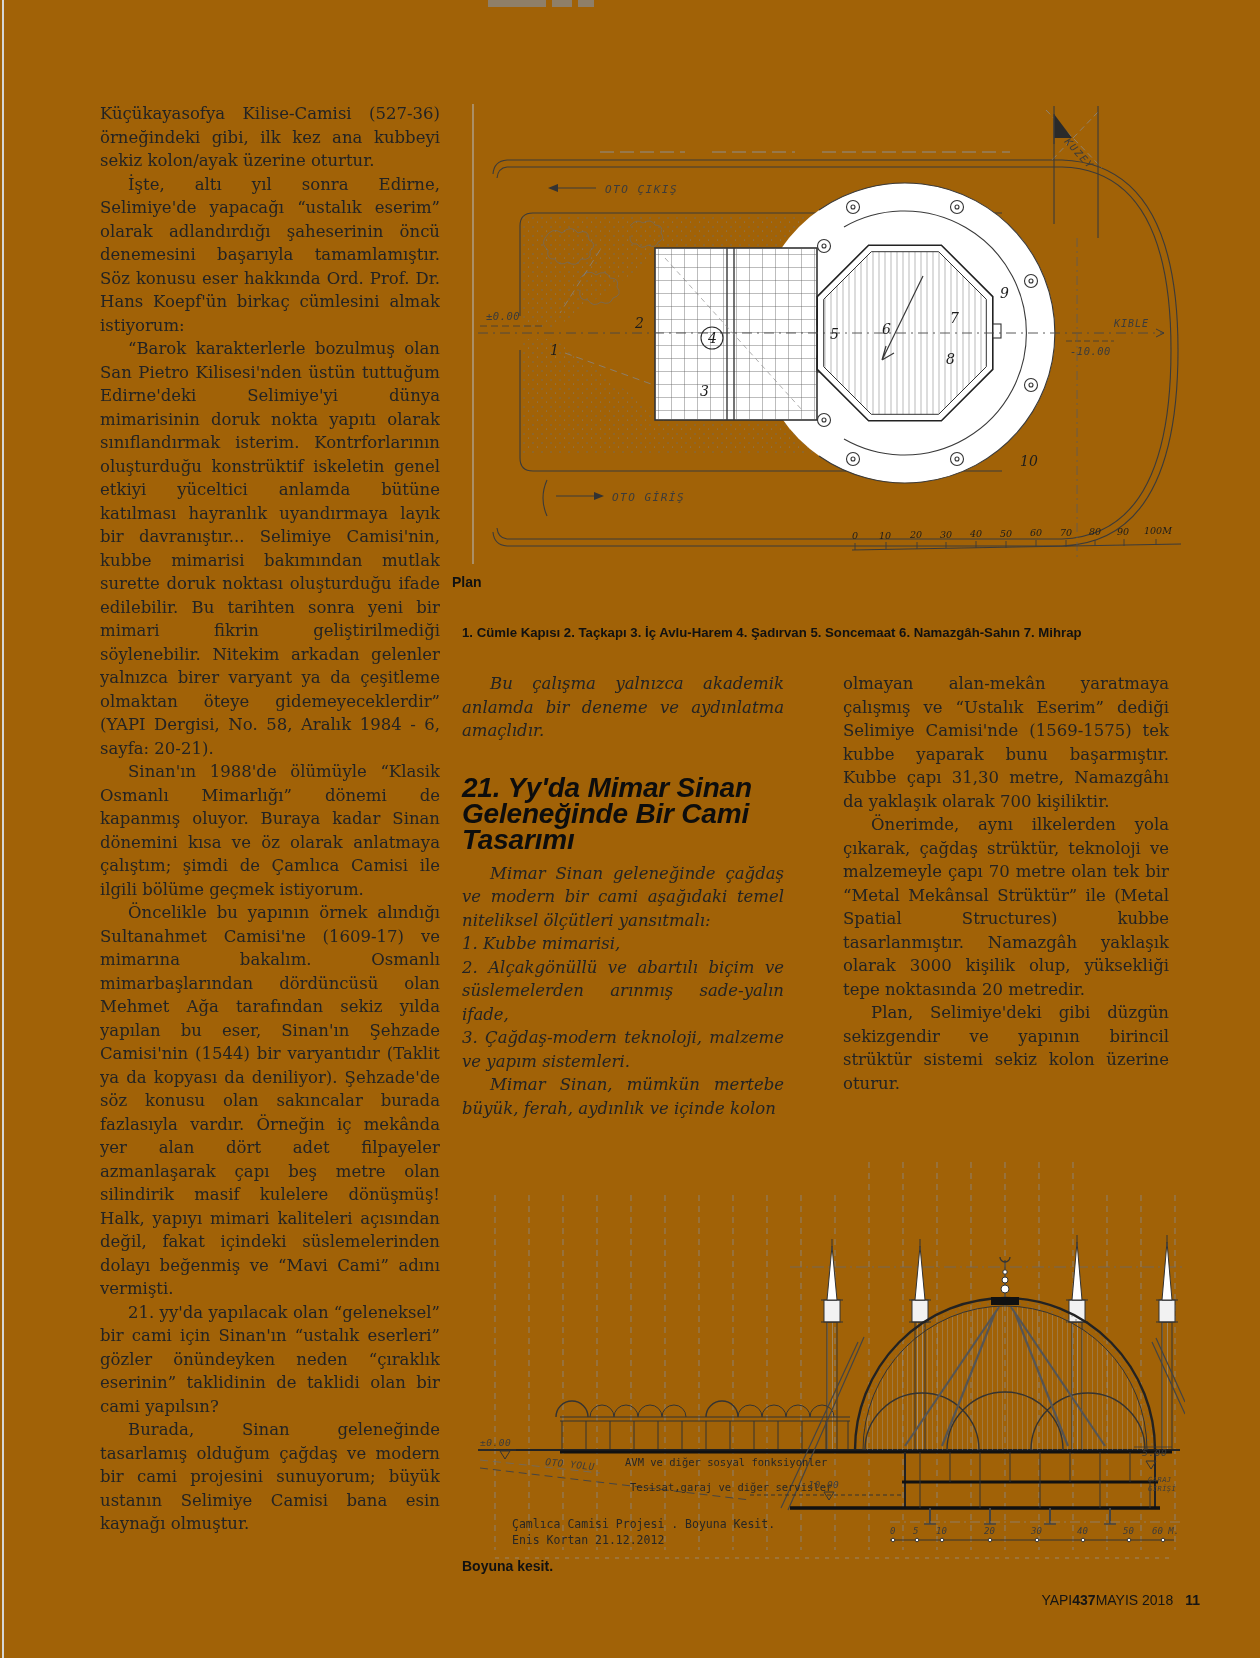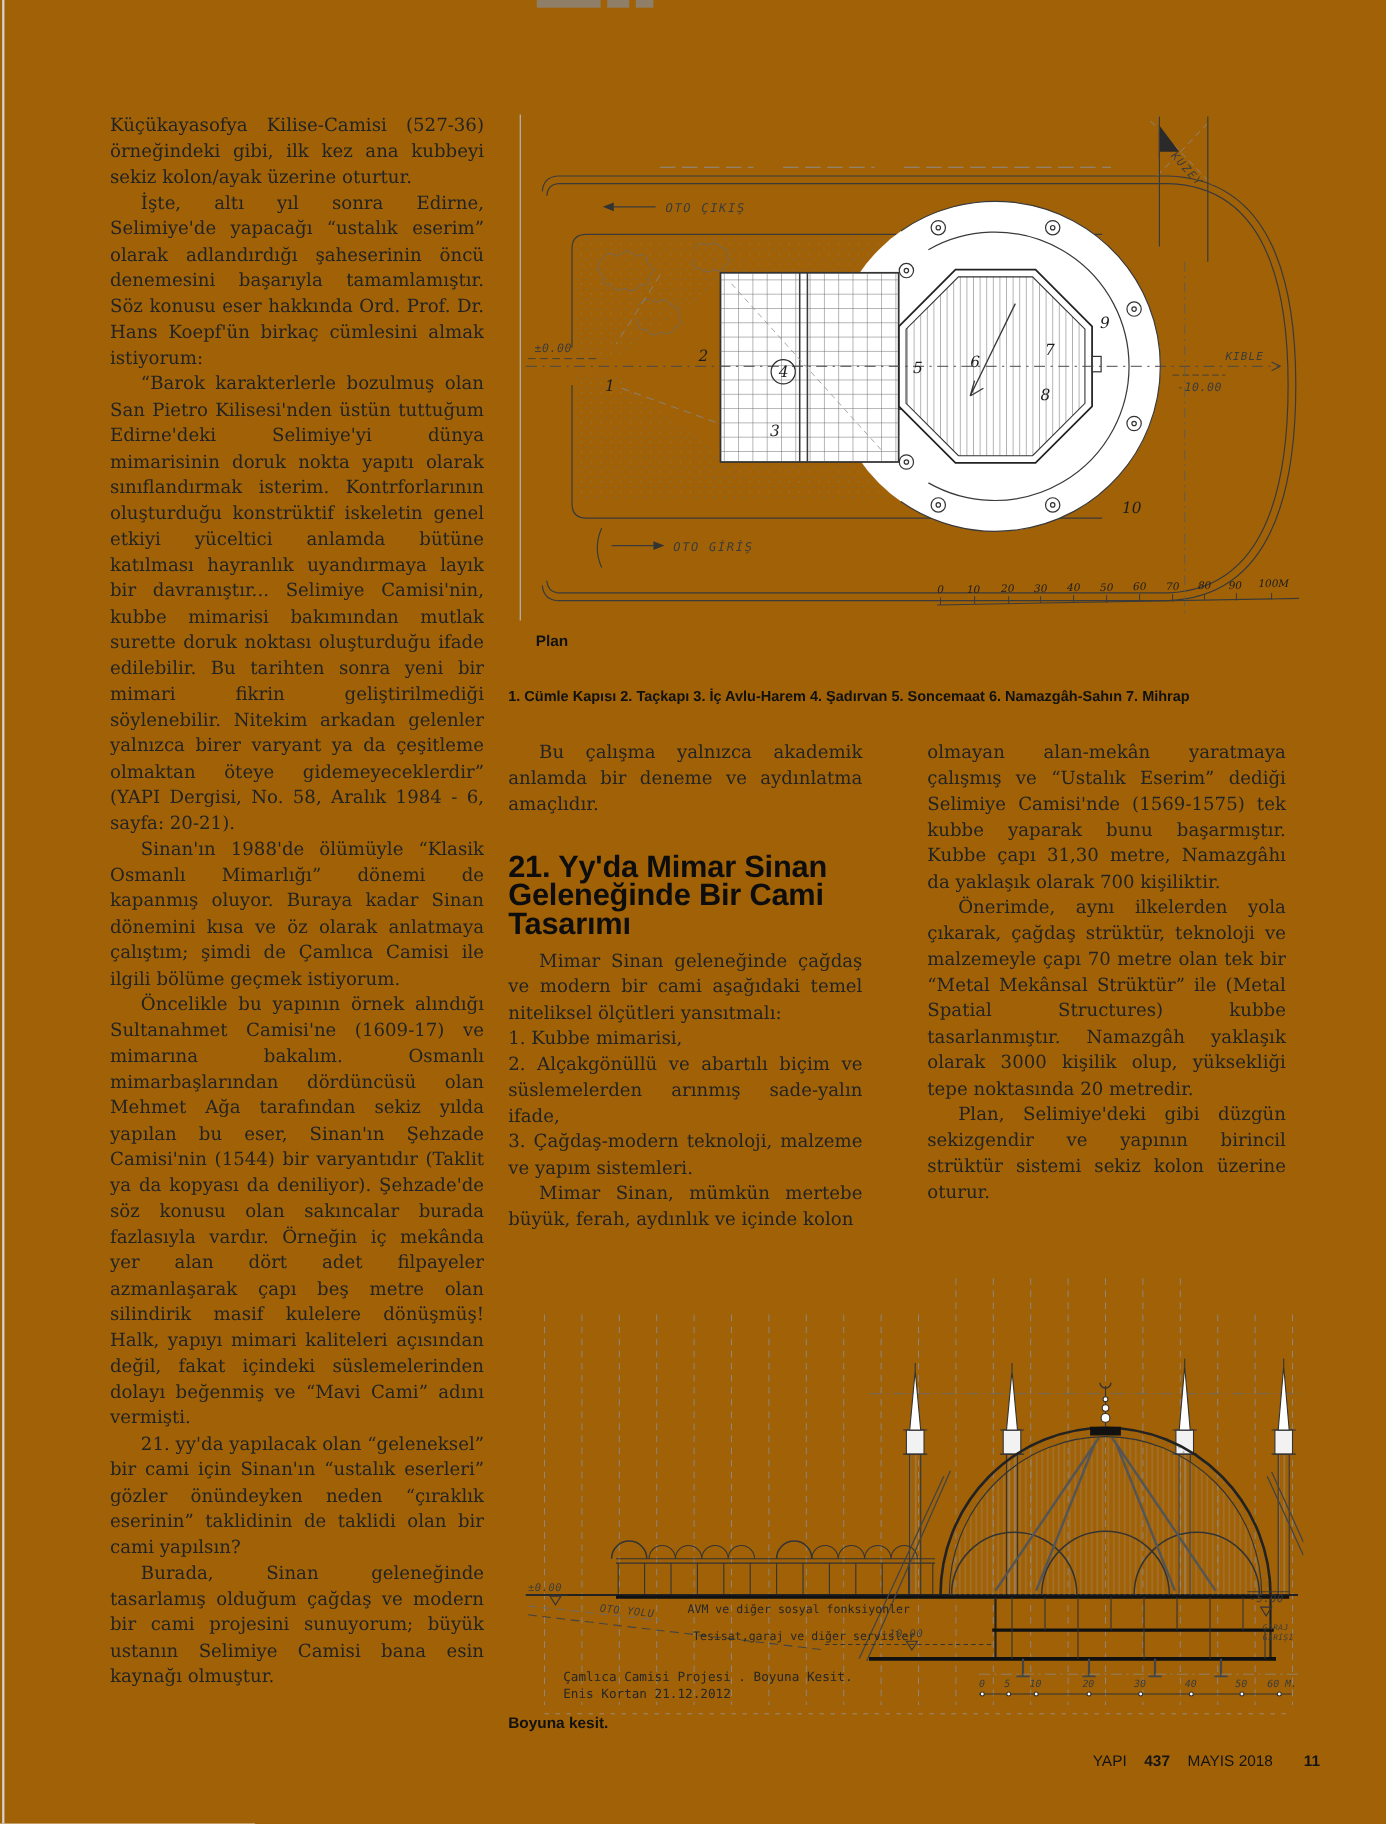--- a/index.html
+++ b/index.html
@@ -4,30 +4,30 @@
 <style>
   html,body{margin:0;padding:0;background:#ffffff;}
   .page{position:relative;width:1260px;height:1658px;background:#a16207;overflow:hidden;
         font-family:"DejaVu Serif",serif;color:#232323;}
   .page-edge{position:absolute;left:2px;top:0;width:1.5px;height:100%;background:#d6d6d4;}
   .remnant{position:absolute;top:0;height:7px;background:#8a8a8a;opacity:.75;}
   .col{position:absolute;}
   .col p{margin:0;text-align:justify;font-size:16.5px;line-height:23.5px;}
   .col p.ind{text-indent:1.7em;}
   .col1{left:100px;top:102px;width:340px;height:1460px;overflow:hidden;}
-  .col2{left:462px;top:672px;width:322px;}
+  .col2{left:462px;top:672px;width:322px;font-style:italic;}
   .col3{left:843px;top:672px;width:326px;}
   h2.sec-head{font-family:"Liberation Sans",sans-serif;font-weight:bold;font-size:28px;
         line-height:26px;color:#0d0d0d;margin:32px 0 9px 0;letter-spacing:-0.2px;}
   .caption{position:absolute;font-family:"Liberation Sans",sans-serif;font-weight:bold;
         color:#111;}
   .cap-title{font-size:14px;}
   .legend{font-size:13.2px;width:710px;margin-top:19px;}
   .figure{position:absolute;}
-  .footer{position:absolute;top:1592px;right:60px;display:flex;align-items:baseline;gap:16px;
+  .footer{position:absolute;top:1592px;right:60px;display:flex;align-items:baseline;gap:0;
         font-family:"Liberation Sans",sans-serif;font-size:14px;color:#141414;}
   .footer .pagenum{margin-left:12px;font-weight:bold;}
   .footer b{font-weight:bold;}
   svg text{user-select:none;}
   .hand{font-family:"DejaVu Sans Mono",monospace;font-style:italic;fill:#3b3b3b;}
   .num{font-family:"DejaVu Serif",serif;font-style:italic;fill:#1c1c1c;}
   .typed{font-family:"DejaVu Sans Mono",monospace;fill:#262626;}
 </style>
 </head>
 <body>
@@ -180,21 +180,21 @@
         <text x="550" y="439">50</text>
         <text x="580" y="438">60</text>
         <text x="610" y="438">70</text>
         <text x="639" y="437">80</text>
         <text x="667" y="437">90</text>
         <text x="694" y="436">100M</text>
       </g>
     </svg>
   </div>
 
-  <div class="caption cap-title" style="left:487px;top:574px;">Plan</div>
+  <div class="caption cap-title" style="left:452px;top:574px;">Plan</div>
   <div class="caption legend" style="left:462px;top:606px;">1. Cümle Kapısı 2. Taçkapı 3. İç Avlu-Harem 4. Şadırvan 5. Soncemaat 6. Namazgâh-Sahın 7. Mihrap</div>
 
   <div class="col col2">
     <p class="ind">Bu çalışma yalnızca akademik anlamda bir deneme ve aydınlatma amaçlıdır.</p>
     <h2 class="sec-head">21. Yy'da Mimar Sinan Geleneğinde Bir Cami Tasarımı</h2>
     <p class="ind">Mimar Sinan geleneğinde çağdaş ve modern bir cami aşağıdaki temel niteliksel ölçütleri yansıtmalı:</p>
     <p>1. Kubbe mimarisi,</p>
     <p>2. Alçakgönüllü ve abartılı biçim ve süslemelerden arınmış sade-yalın ifade,</p>
     <p>3. Çağdaş-modern teknoloji, malzeme ve yapım sistemleri.</p>
     <p class="ind">Mimar Sinan, mümkün mertebe büyük, ferah, aydınlık ve içinde kolon</p>

